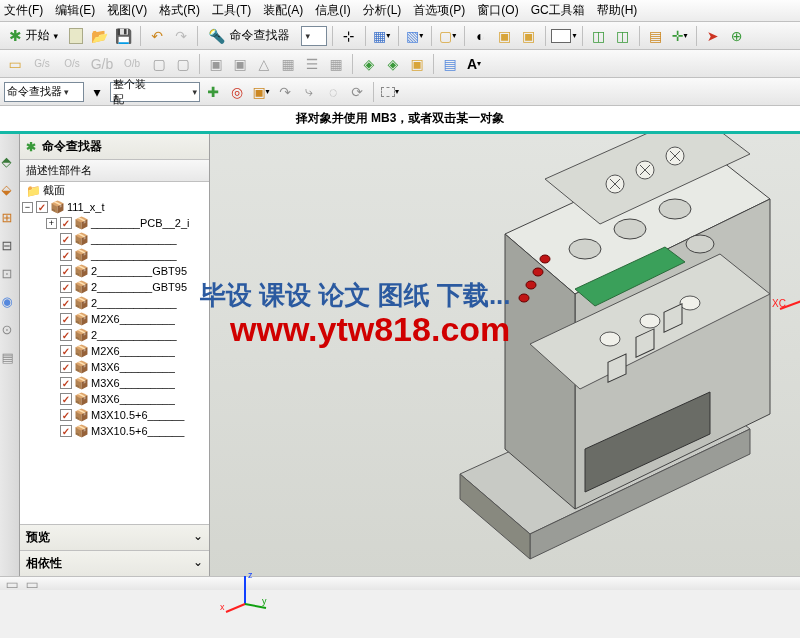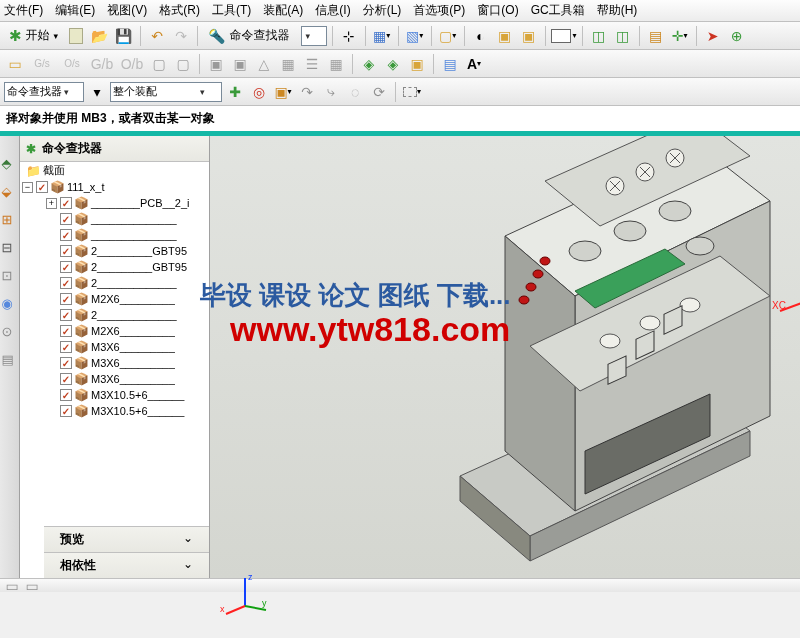--- a/index.html
+++ b/index.html
@@ -5,36 +5,36 @@
 * { margin: 0; padding: 0; box-sizing: border-box; }
 body { font-family: "Microsoft YaHei", SimSun, Arial, sans-serif; font-size: 11px; background: #f0f0f0; width: 800px; height: 638px; overflow: hidden; position: relative; }
 .menubar { background: linear-gradient(#fdfdfd, #ececec); border-bottom: 1px solid #c0c0c0; padding: 2px 4px; display: flex; gap: 12px; font-size: 12px; }
 .menubar span { cursor: pointer; }
 .toolbar { background: linear-gradient(#fafafa, #e6e6e6); border-bottom: 1px solid #c0c0c0; padding: 2px 4px; display: flex; align-items: center; gap: 2px; min-height: 28px; }
 .tool-btn { width: 22px; height: 22px; display: inline-flex; align-items: center; justify-content: center; border: 1px solid transparent; border-radius: 2px; cursor: pointer; font-size: 14px; }
 .tool-sep { width: 1px; height: 20px; background: #c0c0c0; margin: 0 3px; }
 .tool-text { font-size: 12px; padding: 0 4px; }
 .dropdown-box { display: inline-flex; align-items: center; border: 1px solid #7a8a99; background: #fff; height: 20px; padding: 0 2px; }
 .dropdown-box .arrow { font-size: 9px; margin-left: 2px; color: #333; }
-.prompt-bar { background: #fff; border-bottom: 5px solid #14b8a6; padding: 4px 6px; font-size: 12px; font-weight: bold; }
+.prompt-bar { background: #fff; border-bottom: 3px solid #14b8a6; padding: 4px 6px; font-size: 12px; font-weight: bold; text-align: center; }
 .main-area { display: flex; height: calc(638px - 196px); }
 .sidebar-tabs { width: 20px; background: linear-gradient(90deg, #e8e8e8, #d8d8d8); border-right: 1px solid #a0a0a0; display: flex; flex-direction: column; align-items: center; padding-top: 20px; gap: 12px; }
 .sidebar-tabs .tab-icon { width: 16px; height: 16px; font-size: 13px; cursor: pointer; }
 .nav-panel { width: 190px; background: #fff; border-right: 1px solid #a0a0a0; display: flex; flex-direction: column; }
 .nav-header { background: linear-gradient(#f2f2ed, #e8e8e2); padding: 4px 6px; font-weight: bold; font-size: 12px; border-bottom: 1px solid #c0c0c0; display: flex; align-items: center; gap: 6px; }
 .col-header { background: linear-gradient(#f8f8f8, #e8e8e8); border-bottom: 1px solid #c0c0c0; padding: 3px 6px; font-size: 11px; }
 .tree { flex: 1; overflow: auto; font-size: 11px; }
 .tree-row { display: flex; align-items: center; padding: 1px 2px; white-space: nowrap; cursor: pointer; }
 .tree-indent { display: inline-block; }
 .tree-toggle { width: 11px; height: 11px; border: 1px solid #888; display: inline-flex; align-items: center; justify-content: center; font-size: 9px; line-height: 1; margin-right: 3px; background: #fff; }
 .chk { width: 12px; height: 12px; border: 1px solid #888; display: inline-flex; align-items: center; justify-content: center; margin-right: 2px; color: #c04020; font-size: 10px; font-weight: bold; background: #fff; }
 .comp-icon { width: 14px; height: 14px; display: inline-block; margin-right: 3px; font-size: 12px; }
 .folder-icon { color: #d8a53a; }
 .cube-icon { color: #d8a53a; }
-.panel-section { background: linear-gradient(#f2f2ed, #e8e8e2); border-top: 1px solid #c0c0c0; padding: 4px 16px; font-weight: bold; font-size: 12px; display: flex; justify-content: space-between; cursor: pointer; margin-left: 24px; }
+.panel-section { background: linear-gradient(#f2f2ed, #e8e8e2); border-top: 1px solid #c0c0c0; padding: 4px 6px; font-weight: bold; font-size: 12px; display: flex; justify-content: space-between; cursor: pointer; }
 .viewport { flex: 1; background: linear-gradient(#e2e4e0, #d4d6d0); position: relative; }
 .viewport svg { position: absolute; top: 0; left: 0; }
 .triad { position: absolute; }
 .overlay-text1 { position: absolute; top: 278px; left: 200px; font-size: 26px; font-weight: bold; color: #2b5aa0; white-space: nowrap; }
 .overlay-text2 { position: absolute; top: 310px; left: 230px; font-size: 34px; font-weight: bold; color: #d00000; white-space: nowrap; }
 .statusbar { height: 14px; background: linear-gradient(#fafafa, #e6e6e6); border-top: 1px solid #c0c0c0; display: flex; align-items: center; padding: 0 4px; gap: 4px; }
 .rect-swatch { width: 20px; height: 14px; border: 1px solid #666; background: #fff; display: inline-block; }
 </style>
 </head>
 <body>
@@ -140,21 +140,21 @@
     </span>
 </div>
 
 <div class="toolbar">
   <span class="tool-btn">
       <span style="color:#d8a53a;">▭</span>
     </span>
   <span class="tool-btn" style="opacity:.5;width:28px;font-size:10px;color:#888;">G/s</span>
   <span class="tool-btn" style="opacity:.5;width:28px;font-size:10px;color:#888;">O/s</span>
   <span class="tool-btn" style="opacity:.5;width:28px;font-size:14px;color:#888;">G/b</span>
-  <span class="tool-btn" style="opacity:.5;width:28px;font-size:14px;color:#888;">O/b</span>
+  <span class="tool-btn" style="opacity:.5;width:28px;font-size:10px;color:#888;">O/b</span>
   <span class="tool-btn" style="opacity:.35;">▢</span>
   <span class="tool-btn" style="opacity:.35;">▢</span>
   <span class="tool-sep"></span>
   <span class="tool-btn" style="opacity:.35;">▣</span>
   <span class="tool-btn" style="opacity:.35;">▣</span>
   <span class="tool-btn" style="opacity:.35;">△</span>
   <span class="tool-btn" style="opacity:.35;">▦</span>
   <span class="tool-btn" style="opacity:.35;">☰</span>
   <span class="tool-btn" style="opacity:.35;">▦</span>
   <span class="tool-sep"></span>
@@ -178,21 +178,21 @@
 </div>
 
 <div class="toolbar">
   <span class="dropdown-box" style="width:80px;">
       <span>命令查找器</span>
       <span class="arrow">▾</span>
     </span>
   <span class="tool-btn">
       <span>▾</span>
     </span>
-  <span class="dropdown-box" style="width:112px;gap:41px;">
+  <span class="dropdown-box" style="width:90px;gap:41px;">
       <span>整个装配</span>
       <span class="arrow">▾</span>
     </span>
   <span class="tool-btn">
       <span style="color:#3a9a3a;">✚</span>
     </span>
   <span class="tool-btn">
       <span style="color:#cc3322;">◎</span>
     </span>
   <span class="tool-btn">
@@ -223,20 +223,21 @@
     <span class="tab-icon" style="color:#5588dd;">◉</span>
     <span class="tab-icon" style="color:#888;">⊙</span>
     <span class="tab-icon" style="color:#888;">▤</span>
   </div>
 
   <div class="nav-panel">
     <div class="nav-header">
       <span style="color:#3a9a3a;">✱</span>
       <span>命令查找器</span>
     </div>
+    <div class="col-header">描述性部件名</div>
     <div class="tree">
       <div class="tree-row">
         <span class="tree-indent" style="width:4px;"></span>
         <span class="comp-icon folder-icon">📁</span>
         <span>截面</span>
       </div>
       <div class="tree-row">
         <span class="tree-toggle">−</span>
         <span class="chk">✓</span>
         <span class="comp-icon cube-icon">📦</span>

